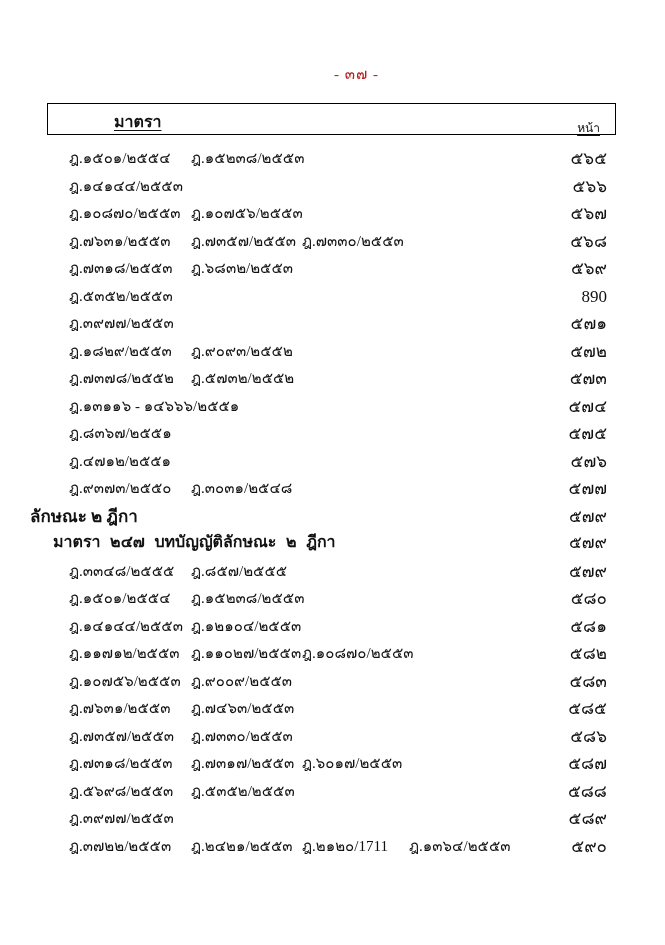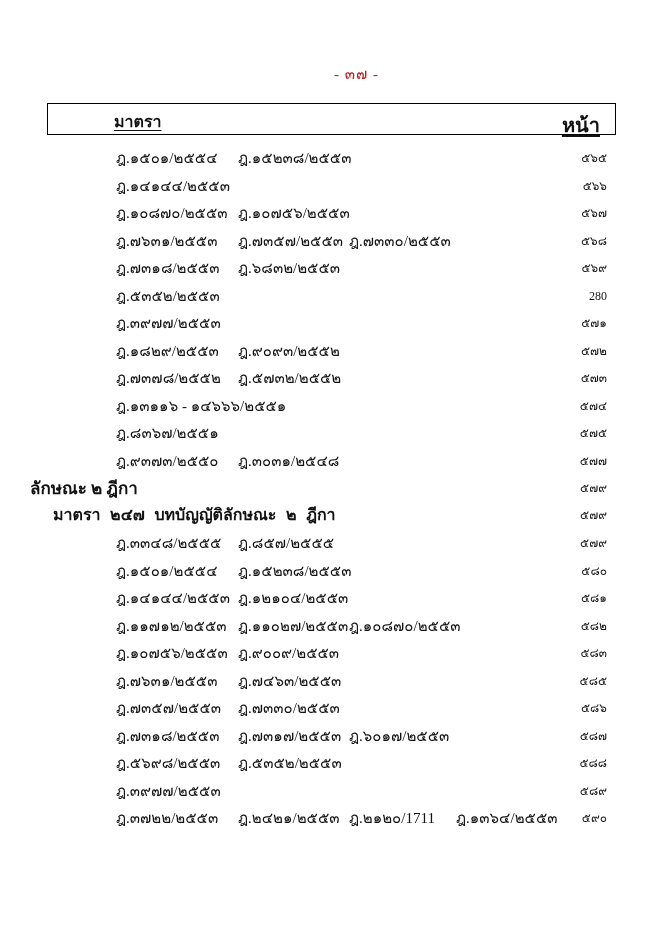--- a/index.html
+++ b/index.html
@@ -42,55 +42,55 @@
     left: 66px;
     top: 5px;
     font-weight: bold;
     font-size: 16px;
     text-decoration: underline;
     text-underline-offset: 3px;
   }
   .hdr-right {
     position: absolute;
     right: 15px;
-    top: 5px;
-    font-weight: bold;
-    font-size: 20px;
+    top: 14px;
+    font-weight: normal;
+    font-size: 12px;
     text-decoration: underline;
     text-underline-offset: 3px;
   }
   .rows {
     position: absolute;
     top: 145px;
     left: 0;
     width: 665px;
   }
   .row {
     position: relative;
     height: 27.5px;
     line-height: 27.5px;
     white-space: nowrap;
   }
-  .row.entry { padding-left: 116px; }
+  .row.entry { padding-left: 69px; }
   .row.section { padding-left: 30px; font-weight: bold; font-size: 17px; }
   .row.subsection { padding-left: 53px; font-weight: bold; font-size: 16px; font-family: Liberation Mono, monospace; }
   .cite {
     display: inline-block;
     font-size: 15px;
     vertical-align: top;
     white-space: nowrap;
   }
   .cite.c0 { min-width: 122px; }
   .cite.c1 { min-width: 111px; }
   .cite.c2 { min-width: 107px; }
   .page-ref {
     position: absolute;
     top: 0;
     right: 58px;
-    font-size: 12px;
+    font-size: 17px;
     font-weight: normal;
     line-height: 27.5px;
   }
 </style>
 </head>
 <body>
 
 <div class="page">
   <div class="page-number">- ๓๗ -</div>
 
@@ -98,26 +98,27 @@
     <span class="hdr-left">มาตรา</span>
     <span class="hdr-right">หน้า</span>
   </div>
 
   <div class="rows" id="rows">
       <div class="row entry"><span class="cite c0">ฎ.๑๕๐๑/๒๕๕๔</span><span class="cite c1">ฎ.๑๕๒๓๘/๒๕๕๓</span><span class="page-ref">๕๖๕</span></div>
       <div class="row entry"><span class="cite c0">ฎ.๑๔๑๔๔/๒๕๕๓</span><span class="page-ref">๕๖๖</span></div>
       <div class="row entry"><span class="cite c0">ฎ.๑๐๘๗๐/๒๕๕๓</span><span class="cite c1">ฎ.๑๐๗๕๖/๒๕๕๓</span><span class="page-ref">๕๖๗</span></div>
       <div class="row entry"><span class="cite c0">ฎ.๗๖๓๑/๒๕๕๓</span><span class="cite c1">ฎ.๗๓๕๗/๒๕๕๓</span><span class="cite c2">ฎ.๗๓๓๐/๒๕๕๓</span><span class="page-ref">๕๖๘</span></div>
       <div class="row entry"><span class="cite c0">ฎ.๗๓๑๘/๒๕๕๓</span><span class="cite c1">ฎ.๖๘๓๒/๒๕๕๓</span><span class="page-ref">๕๖๙</span></div>
-      <div class="row entry"><span class="cite c0">ฎ.๕๓๕๒/๒๕๕๓</span><span class="page-ref">280</span></div>
+      <div class="row entry"><span class="cite c0">ฎ.๕๓๕๒/๒๕๕๓</span><span class="page-ref">890</span></div>
       <div class="row entry"><span class="cite c0">ฎ.๓๙๗๗/๒๕๕๓</span><span class="page-ref">๕๗๑</span></div>
       <div class="row entry"><span class="cite c0">ฎ.๑๘๒๙/๒๕๕๓</span><span class="cite c1">ฎ.๙๐๙๓/๒๕๕๒</span><span class="page-ref">๕๗๒</span></div>
       <div class="row entry"><span class="cite c0">ฎ.๗๓๗๘/๒๕๕๒</span><span class="cite c1">ฎ.๕๗๓๒/๒๕๕๒</span><span class="page-ref">๕๗๓</span></div>
       <div class="row entry"><span class="cite c0">ฎ.๑๓๑๑๖ - ๑๔๖๖๖/๒๕๕๑</span><span class="page-ref">๕๗๔</span></div>
       <div class="row entry"><span class="cite c0">ฎ.๘๓๖๗/๒๕๕๑</span><span class="page-ref">๕๗๕</span></div>
+      <div class="row entry"><span class="cite c0">ฎ.๔๗๑๒/๒๕๕๑</span><span class="page-ref">๕๗๖</span></div>
       <div class="row entry"><span class="cite c0">ฎ.๙๓๗๓/๒๕๕๐</span><span class="cite c1">ฎ.๓๐๓๑/๒๕๔๘</span><span class="page-ref">๕๗๗</span></div>
       <div class="row section"><span>ลักษณะ ๒ ฎีกา</span><span class="page-ref">๕๗๙</span></div>
       <div class="row subsection"><span>มาตรา ๒๔๗  บทบัญญัติลักษณะ ๒ ฎีกา</span><span class="page-ref">๕๗๙</span></div>
       <div class="row entry"><span class="cite c0">ฎ.๓๓๔๘/๒๕๕๕</span><span class="cite c1">ฎ.๘๕๗/๒๕๕๕</span><span class="page-ref">๕๗๙</span></div>
       <div class="row entry"><span class="cite c0">ฎ.๑๕๐๑/๒๕๕๔</span><span class="cite c1">ฎ.๑๕๒๓๘/๒๕๕๓</span><span class="page-ref">๕๘๐</span></div>
       <div class="row entry"><span class="cite c0">ฎ.๑๔๑๔๔/๒๕๕๓</span><span class="cite c1">ฎ.๑๒๑๐๔/๒๕๕๓</span><span class="page-ref">๕๘๑</span></div>
       <div class="row entry"><span class="cite c0">ฎ.๑๑๗๑๒/๒๕๕๓</span><span class="cite c1">ฎ.๑๑๐๒๗/๒๕๕๓</span><span class="cite c2">ฎ.๑๐๘๗๐/๒๕๕๓</span><span class="page-ref">๕๘๒</span></div>
       <div class="row entry"><span class="cite c0">ฎ.๑๐๗๕๖/๒๕๕๓</span><span class="cite c1">ฎ.๙๐๐๙/๒๕๕๓</span><span class="page-ref">๕๘๓</span></div>
       <div class="row entry"><span class="cite c0">ฎ.๗๖๓๑/๒๕๕๓</span><span class="cite c1">ฎ.๗๔๖๓/๒๕๕๓</span><span class="page-ref">๕๘๕</span></div>
       <div class="row entry"><span class="cite c0">ฎ.๗๓๕๗/๒๕๕๓</span><span class="cite c1">ฎ.๗๓๓๐/๒๕๕๓</span><span class="page-ref">๕๘๖</span></div>

